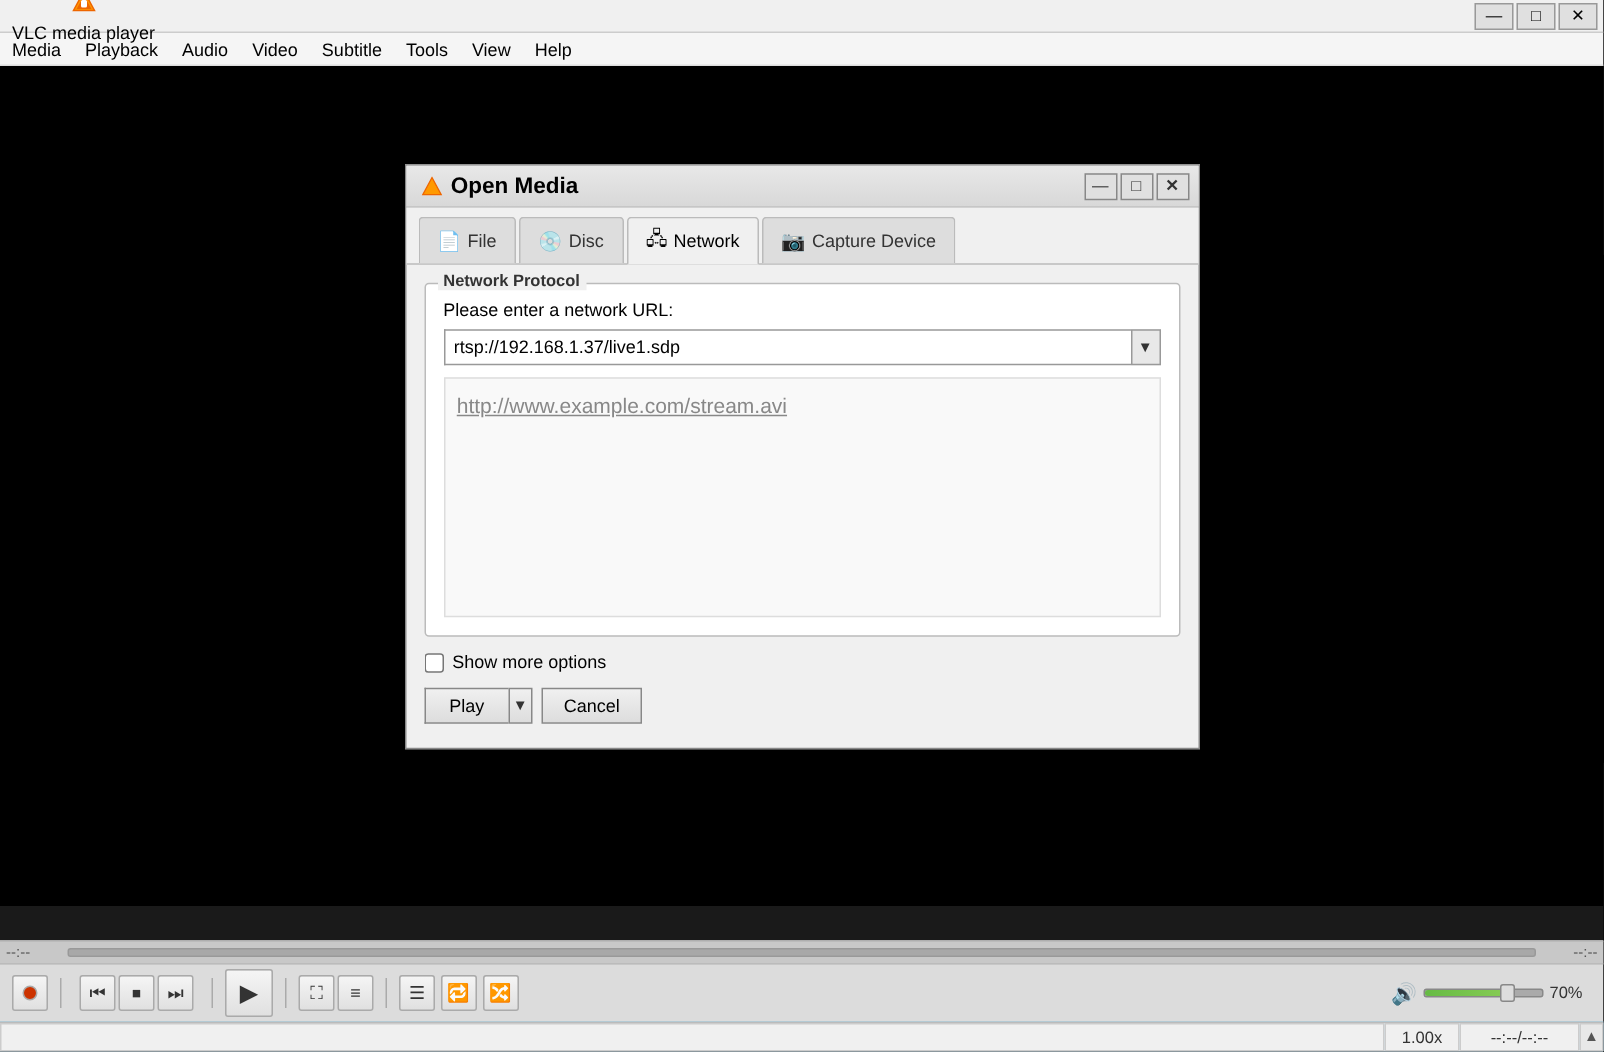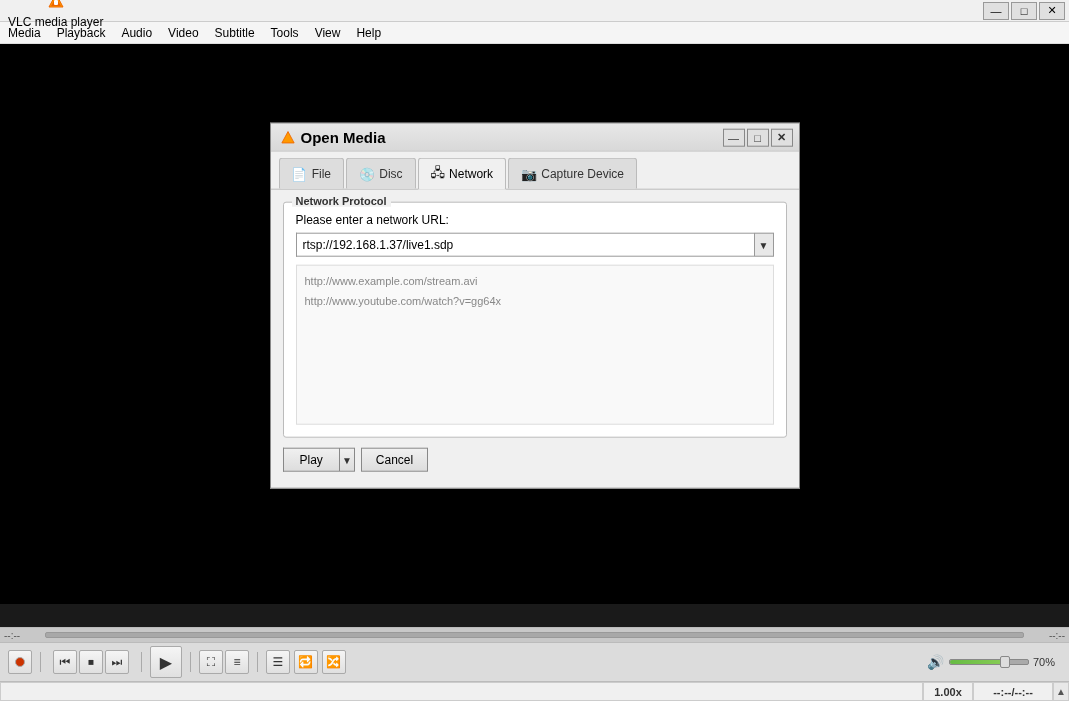--- a/index.html
+++ b/index.html
@@ -220,23 +220,24 @@
     }
 
     .hint-area {
       margin-top: 8px;
       padding: 6px 8px;
       background: #f9f9f9;
       border: 1px solid #ddd;
       min-height: 160px;
     }
     .hint-text {
-      font-size: 11px;
+      font-size: 14px;
       color: #888;
       line-height: 1.8;
+      text-decoration: underline;
     }
 
     
     .checkbox-row {
       display: flex;
       align-items: center;
       gap: 6px;
       margin-bottom: 10px;
     }
     .checkbox-row input[type=checkbox] {
@@ -400,21 +401,20 @@
       min-width: 28px;
     }
 
     
     .status-bar {
       display: flex;
       align-items: center;
       height: 20px;
       border-top: 1px solid #bbb;
       background: #7dd3fc;
-      font-weight: bold;
     }
     .status-text {
       flex: 1;
       padding: 0 6px;
       background: #f0f0f0;
       border: 1px solid #ccc;
       height: 100%;
       display: flex;
       align-items: center;
       font-size: 11px;
@@ -532,25 +532,28 @@
       <div class="group-box">
         <span class="group-label">Network Protocol</span>
         <div class="field-label">Please enter a network URL:</div>
         <div class="url-input-row">
           <input class="url-input" type="text" value="rtsp://192.168.1.37/live1.sdp" style="">
           <div class="url-dropdown-btn">▼</div>
         </div>
         <div class="hint-area">
           <div class="hint-text">
             <div>http://www.example.com/stream.avi</div>
-            <div>http://www.youtube.com/watch?v=gg64x</div>
           </div>
         </div>
       </div>
 
+      <div class="checkbox-row">
+        <input type="checkbox" id="show-more" style="">
+        <label for="show-more" class="checkbox-label">Show more options</label>
+      </div>
 
       <div class="button-row">
         <div class="play-btn-group">
           <button class="play-btn">Play</button>
           <div class="play-dropdown">▼</div>
         </div>
         <button class="cancel-btn">Cancel</button>
       </div>
     </div>
   </div>

